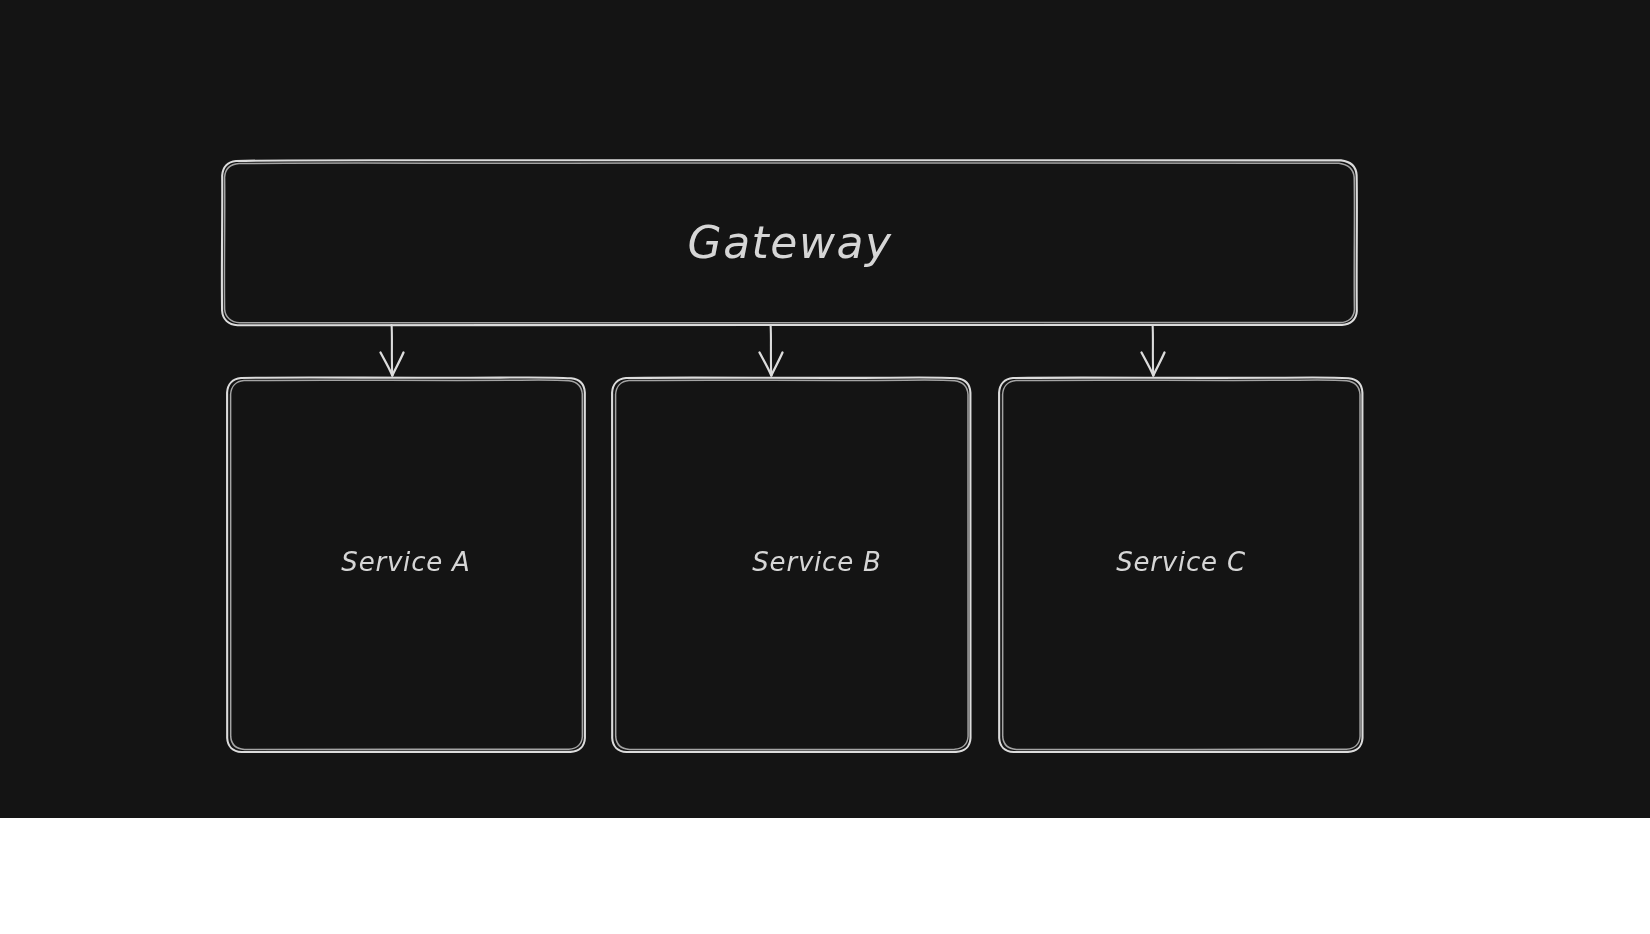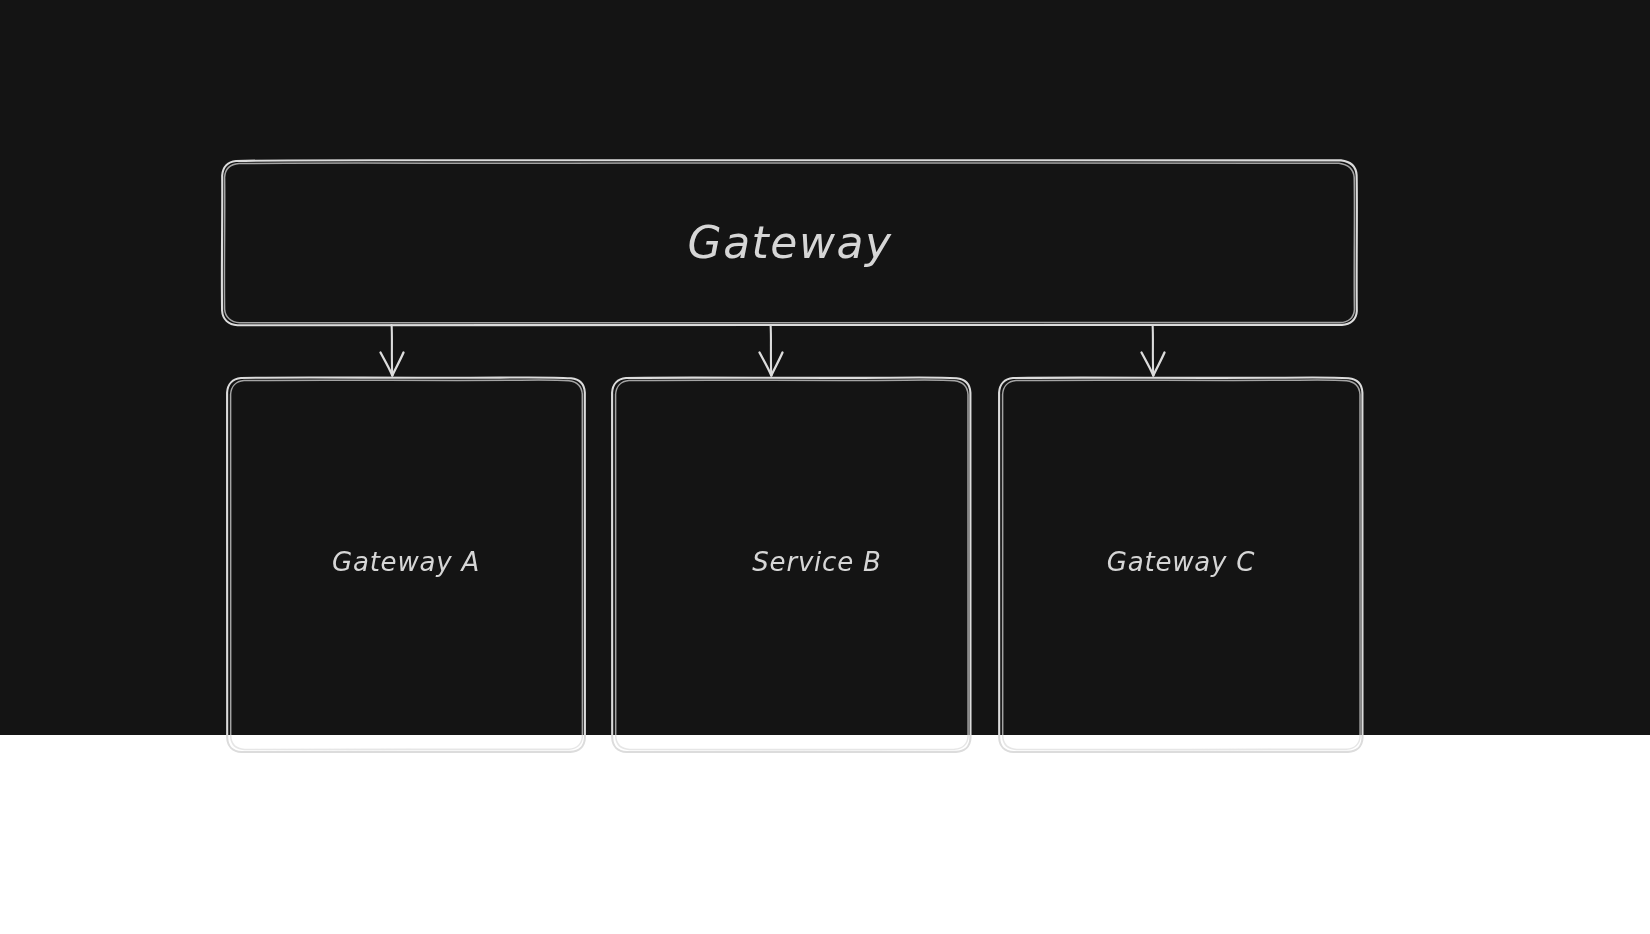--- a/index.html
+++ b/index.html
@@ -9,21 +9,21 @@
   }
   body {
     width: 1650px;
     height: 934px;
     overflow: hidden;
     font-family: "DejaVu Sans", sans-serif;
   }
   #canvas {
     position: relative;
     width: 1650px;
-    height: 735px;
+    height: 818px;
     background: #141414;
   }
   #sketch {
     position: absolute;
     top: 0;
     left: 0;
     width: 1650px;
     height: 934px;
     display: block;
   }
@@ -203,24 +203,24 @@
     <g>
       <path class="arrow-line" d="M 1152.6 325 C 1153.4 338, 1152.4 352, 1153.2 373.5"></path>
       <path class="arrow-head" d="M 1141.5 352.5 C 1145.5 360, 1150 367.5, 1153.3 375.5"></path>
       <path class="arrow-head" d="M 1164.5 352.5 C 1161 360.5, 1156.8 368, 1153.3 375.5"></path>
     </g>
 
   </svg>
 
   <div class="node-label label-gateway" style="left:790px; top:242px;">Gateway</div>
 
-  <div class="node-label label-service" style="left:406px; top:562px;">Gateway A</div>
+  <div class="node-label label-service" style="left:406px; top:562px;">Service A</div>
 
   <div class="node-label label-service" style="left:817px; top:562px;">Service B</div>
 
-  <div class="node-label label-service" style="left:1181px; top:562px;">Gateway C</div>
+  <div class="node-label label-service" style="left:1181px; top:562px;">Service C</div>
 
   <div class="hit" style="left:222px; top:160px; width:1135px; height:165px;"></div>
   <div class="hit" style="left:228px; top:377px; width:356px; height:375px;"></div>
   <div class="hit" style="left:613px; top:377px; width:357px; height:375px;"></div>
   <div class="hit" style="left:1000px; top:377px; width:362px; height:375px;"></div>
 
 </div>
 
 </body></html>

